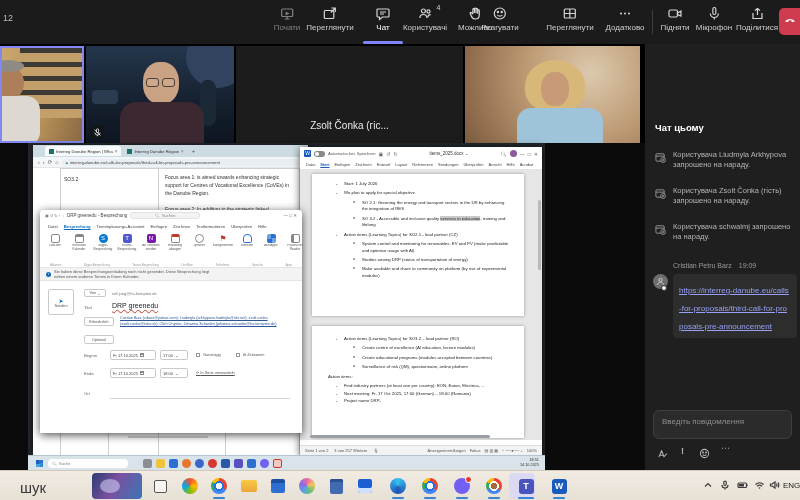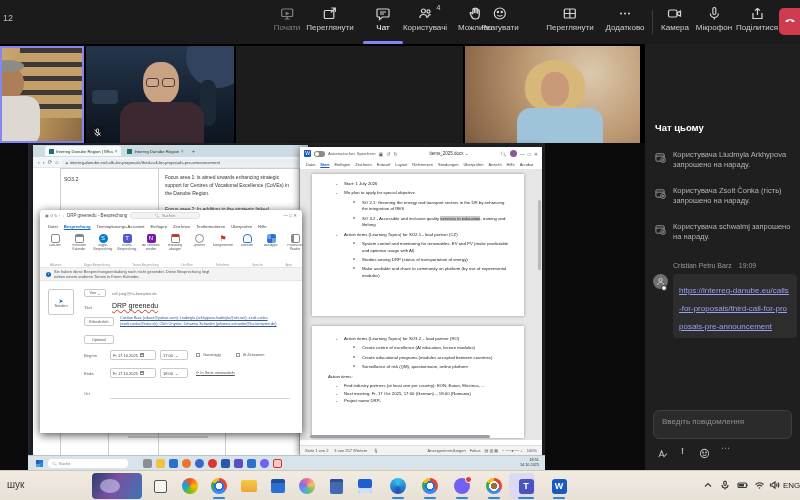--- a/index.html
+++ b/index.html
@@ -120,21 +120,21 @@
   #msg-avatar svg{stroke:#dcdcdc;fill:none;stroke-width:1.1}
   #presence-dot{position:absolute;left:16px;top:241px;width:6px;height:6px;border-radius:50%;background:#f5f5f5;border:1px solid #2a2a2a}
   #msg-bubble{position:absolute;left:28px;top:230px;width:124px;background:#2d2d2d;border-radius:4px;padding:5px 6px}
   #msg-bubble a{font-size:8px;line-height:1.45;color:#97a0f3;text-decoration:underline;word-break:break-all}
   #chat-input{position:absolute;left:8px;top:366px;width:139px;height:29px;background:#2b2b2b;border:1px solid #3f3f3f;border-radius:6px;display:flex;align-items:flex-start;padding:6px 8px;font-size:8px;color:#8f8f8f}
   .cin{position:absolute;top:404px;color:#b5b5b5;font-size:9px}
   .cin svg{stroke:#b5b5b5;fill:none;stroke-width:1.1}
 
   
   #taskbar{position:absolute;left:0;top:470px;width:800px;height:30px;background:linear-gradient(#f1ebe2,#e7e0d5);border-top:1px solid #cfc8bb}
-  #tb-search{position:absolute;left:7px;top:8px;font-size:10px;color:#3a3a3a}
+  #tb-search{position:absolute;left:20px;top:8px;font-size:15px;color:#3a3a3a}
   #tb-widget{position:absolute;left:92px;top:2px;width:50px;height:26px;border-radius:4px;background:linear-gradient(120deg,#2c3e70,#7a4fa0 45%,#3a77b5);overflow:hidden}
   #tb-widget i{position:absolute;left:8px;top:6px;width:20px;height:14px;border-radius:50%;background:rgba(220,230,255,.5);display:block}
   .tic{position:absolute;top:5px;width:20px;height:20px;display:flex;align-items:center;justify-content:center}
   .circ{width:16px;height:16px;border-radius:50%}
   .ul{position:absolute;bottom:1px;height:2px;width:12px;background:#3b82d0;border-radius:1px}
   #teams-hl{position:absolute;left:509px;top:2px;width:26px;height:26px;background:#dcd9f2;border-radius:4px}
   .tray{position:absolute;top:9px}
   .tray svg{stroke:#3c3c3c;fill:none;stroke-width:1.2}
   #tb-lang{position:absolute;left:783px;top:10px;font-size:8px;color:#222}
 </style>
@@ -222,21 +222,21 @@
     <span>Додатково</span>
   </div>
   <div id="bar-divider"></div>
   <div class="mbtn" style="left:675px">
     <span>
         <svg width="15" height="15" viewBox="0 0 15 15">
           <rect x="1.5" y="4" width="8.5" height="7" rx="1.5"></rect>
           <path d="M10 7l3.5-2v5L10 8.5z"></path>
         </svg>
       </span>
-    <span>Камера</span>
+    <span>Підняти</span>
   </div>
   <div class="mbtn" style="left:714px">
     <span>
         <svg width="15" height="15" viewBox="0 0 15 15">
           <rect x="6" y="1.5" width="3" height="7" rx="1.5"></rect>
           <path d="M3.5 7.5a4 4 0 0 0 8 0M7.5 11.5v2"></path>
         </svg>
       </span>
     <span>Мікрофон</span>
   </div>
@@ -275,20 +275,21 @@
   <span class="shape" style="left:34px;top:56px;width:84px;height:46px;border-radius:16px 16px 0 0;background:#3c2830"></span>
   <span id="mute-badge">
       <svg width="9" height="9" viewBox="0 0 12 12">
         <rect x="4.6" y="1" width="2.8" height="5.5" rx="1.4"></rect>
         <path d="M2.5 6a3.5 3.5 0 0 0 7 0M6 9v2M2 2l8 8"></path>
       </svg>
     </span>
 </div>
 
 <div id="tile3" class="tile">
+  <span id="zc-name">Zsolt Čonka (гіс...</span>
 </div>
 
 <div id="tile4" class="tile">
   <span class="shape" style="left:0;top:0;right:0;bottom:0;background:radial-gradient(circle at 72% 28%,#dcc9ae 0%,#bd9a74 45%,#7d5b3e 100%)"></span>
   <span class="shape" style="left:60px;top:14px;width:60px;height:52px;border-radius:50% 50% 42% 42%;background:#d8b878"></span>
   <span class="shape" style="left:76px;top:26px;width:28px;height:34px;border-radius:46%;background:#c89a78"></span>
   <span class="shape" style="left:52px;top:62px;width:86px;height:36px;border-radius:14px 14px 0 0;background:#9fc3d8"></span>
 </div>
 
 <div id="stage">

